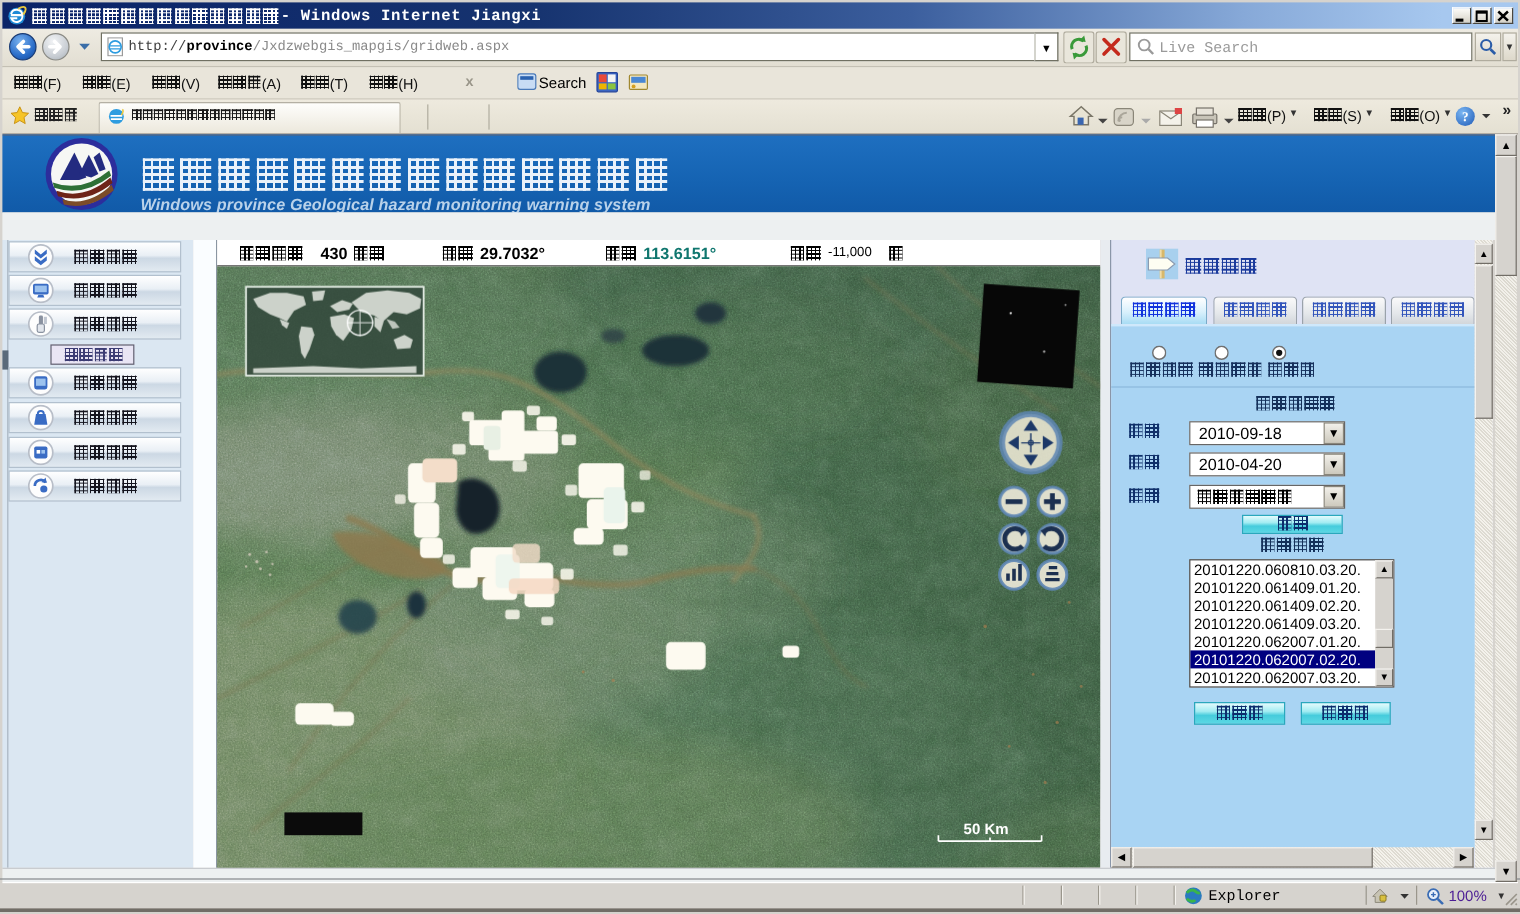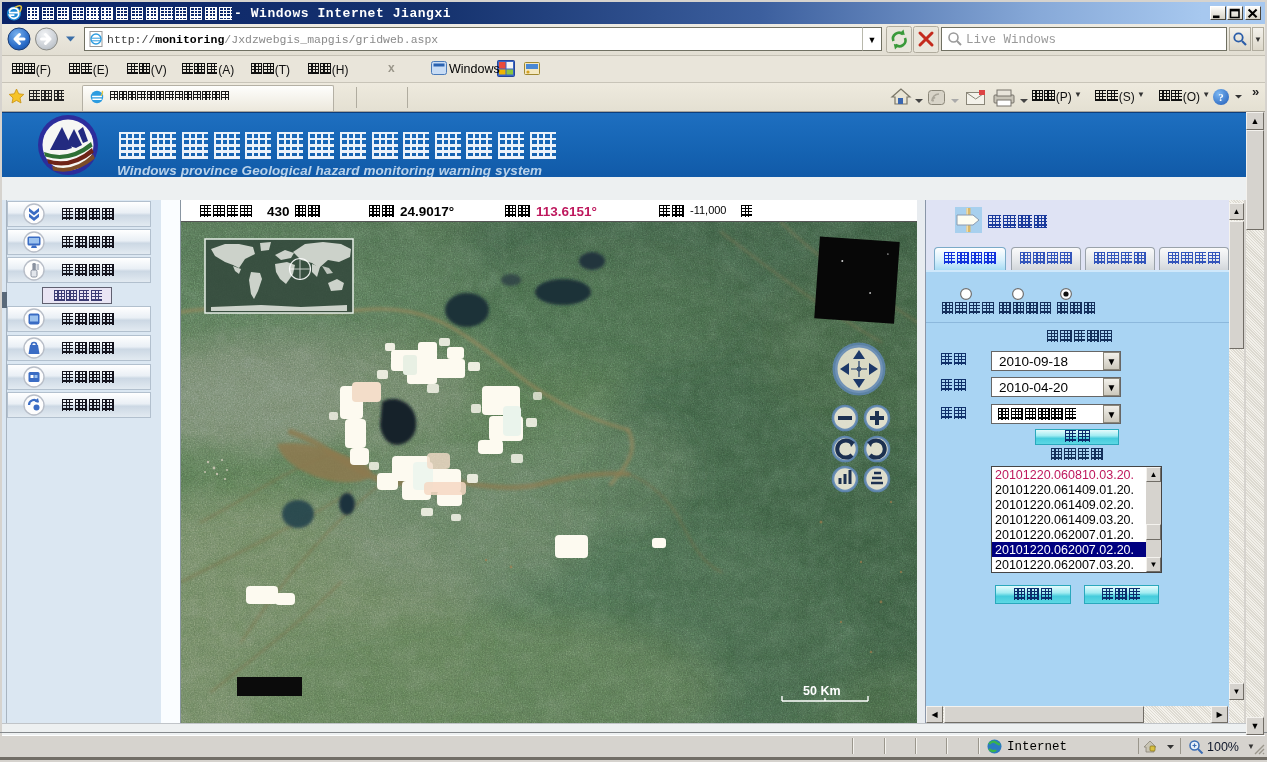--- a/index.html
+++ b/index.html
@@ -55,37 +55,37 @@
 <path d="M18 13h-8.5M13.5 8.5 9 13l4.5 4.5" stroke="#fff" stroke-width="3" fill="none" stroke-linecap="round" stroke-linejoin="round"></path>
 <path d="M35.5 13h8.5M39.5 8.5 44 13l-4.5 4.5" stroke="#fff" stroke-width="3" fill="none" stroke-linecap="round" stroke-linejoin="round"></path>
 <path d="M60 10.5h9l-4.5 5z" fill="#3a6ea8"></path>
 </svg>
 <div class="abs" style="left:84px;top:27px;width:798px;height:24px;background:#fff;border:1px solid #707062"></div>
 <svg class="abs" style="left:89px;top:31px" width="15" height="16" viewBox="0 0 15 16">
 <rect x="1" y="0.5" width="12" height="15" fill="#fff" stroke="#9a9a9a"></rect>
 <circle cx="7" cy="8" r="5" fill="#fff" stroke="#2d9ce0" stroke-width="1.4"></circle>
 <path d="M2.5 7.2h9M2.8 9.8h8.4" stroke="#2d9ce0" stroke-width="1"></path>
 </svg>
-<div class="abs" style="left:107px;top:33px;font-family:'Liberation Mono',monospace;font-size:11.5px;color:#404040">http://<b style="color:#000">monitoring</b><span style="color:#8a8a8a">/Jxdzwebgis_mapgis/gridweb.aspx</span></div>
+<div class="abs" style="left:107px;top:33px;font-family:'Liberation Mono',monospace;font-size:11.5px;color:#404040">http://<b style="color:#000">province</b><span style="color:#8a8a8a">/Jxdzwebgis_mapgis/gridweb.aspx</span></div>
 <div class="abs" style="left:862px;top:27px;width:20px;height:24px;background:#fff;border:1px solid #707062;border-left:1px solid #b8b8ac;color:#000;font-size:9px;text-align:center;line-height:24px">▼</div>
 <svg class="abs" style="left:886px;top:26px" width="54" height="27" viewBox="0 0 54 27">
 <rect x="0.5" y="0.5" width="25" height="26" rx="2" fill="#e9e6db" stroke="#b0ac9e"></rect>
 <rect x="27.5" y="0.5" width="25" height="26" rx="2" fill="#e9e6db" stroke="#b0ac9e"></rect>
 <path d="M7.5 15a6 6 0 0 1 9.5-6.8" fill="none" stroke="#3a9a3a" stroke-width="2.6"></path>
     <path d="M17.5 3.5l1.2 5.6-5.6-1z" fill="#3a9a3a"></path>
 <path d="M19 12a6 6 0 0 1-9.5 6.8" fill="none" stroke="#3a9a3a" stroke-width="2.6"></path>
     <path d="M9 23.5l-1.2-5.6 5.6 1z" fill="#3a9a3a"></path>
 <path d="M34 7l12 12M46 7l-12 12" stroke="#c42a1c" stroke-width="3" stroke-linecap="round"></path>
 </svg>
 <div class="abs" style="left:941px;top:27px;width:286px;height:24px;background:#fff;border:1px solid #707062"></div>
 <svg class="abs" style="left:947px;top:31px" width="16" height="16" viewBox="0 0 16 16">
 <circle cx="6.5" cy="6.5" r="4.5" fill="none" stroke="#9a9a9a" stroke-width="1.6"></circle>
     <path d="M10 10l4 4" stroke="#9a9a9a" stroke-width="2"></path>
 </svg>
-<div class="abs" style="left:966px;top:33px;font-family:'Liberation Mono',monospace;font-size:12.5px;color:#9a9a9a">Live Windows</div>
+<div class="abs" style="left:966px;top:33px;font-family:'Liberation Mono',monospace;font-size:12.5px;color:#9a9a9a">Live Search</div>
 <div class="abs" style="left:1229px;top:27px;width:22px;height:24px;background:linear-gradient(#f4f2ec,#ddd8ca);border:1px solid #b0ac9e"></div>
 <svg class="abs" style="left:1232px;top:31px" width="16" height="16" viewBox="0 0 16 16">
 <circle cx="6.5" cy="6.5" r="4.2" fill="none" stroke="#2a5ca8" stroke-width="1.8"></circle>
     <path d="M10 10l4 4" stroke="#2a5ca8" stroke-width="2.2"></path>
 </svg>
 <div class="abs" style="left:1252px;top:27px;width:12px;height:24px;background:linear-gradient(#f4f2ec,#ddd8ca);border:1px solid #b0ac9e;font-size:8px;text-align:center;line-height:24px;color:#333">▼</div>
 <div class="abs" style="left:2px;top:56px;width:1263px;height:27px;background:#e9e5da;border-bottom:1px solid #c8c4b8"></div>
 <div class="abs" style="left:11px;top:63px;color:#111;font-size:12px"><i class="cj c12"></i><i class="cj c12"></i><span style="font-family:'Liberation Sans';font-size:12px;vertical-align:top">(F)</span></div>
 <div class="abs" style="left:68px;top:63px;color:#111;font-size:12px"><i class="cj c12"></i><i class="cj c12"></i><span style="font-family:'Liberation Sans';font-size:12px;vertical-align:top">(E)</span></div>
 <div class="abs" style="left:126px;top:63px;color:#111;font-size:12px"><i class="cj c12"></i><i class="cj c12"></i><span style="font-family:'Liberation Sans';font-size:12px;vertical-align:top">(V)</span></div>
@@ -98,21 +98,21 @@
 <rect x="2.5" y="3.5" width="11" height="3" fill="#2a62b0"></rect>
 <rect x="66.5" y="0.5" width="17" height="16" rx="1" fill="#3a66c4" stroke="#24449a"></rect>
 <rect x="68" y="2" width="6.5" height="6.5" fill="#e84a3a"></rect>
     <rect x="75.5" y="2" width="6.5" height="6.5" fill="#f4f4f4"></rect>
 <rect x="68" y="9.5" width="6.5" height="5" fill="#f0b400"></rect>
     <rect x="75.5" y="9.5" width="6.5" height="5" fill="#8ac440"></rect>
 <rect x="93.5" y="2.5" width="15" height="12" rx="1" fill="#f4e8c0" stroke="#a08830"></rect>
 <rect x="95" y="4" width="12" height="5" fill="#4a88d4"></rect>
     <circle cx="97" cy="12" r="1.6" fill="#d4a020"></circle>
 </svg>
-<div class="abs" style="left:449px;top:62px;font-size:12.5px;color:#000">Windows</div>
+<div class="abs" style="left:449px;top:62px;font-size:12.5px;color:#000">Search</div>
 <div class="abs" style="left:2px;top:83px;width:1263px;height:29px;background:linear-gradient(#eeeade,#e4e0d2);border-bottom:1px solid #a8a49a"></div>
 <svg class="abs" style="left:8px;top:88px" width="17" height="17" viewBox="0 0 17 17">
 <path d="M8.5 1l2.2 4.8 5.1.6-3.8 3.5 1 5.1-4.5-2.6-4.5 2.6 1-5.1L1.2 6.4l5.1-.6z" fill="#f6c428" stroke="#c89010" stroke-width=".8"></path>
 </svg>
 <div class="abs" style="left:28px;top:90px;color:#222;font-size:12px"><i class="cj c12"></i><i class="cj c12"></i><i class="cj c12"></i></div>
 <div class="abs" style="left:82px;top:85px;width:252px;height:26px;background:linear-gradient(#fefefc,#ece8dc);border:1px solid #b4b0a4;border-bottom:none;border-radius:2px 2px 0 0"></div>
 <svg class="abs" style="left:89px;top:89px" width="16" height="16" viewBox="0 0 18 18">
 <circle cx="9" cy="9" r="7" fill="#2d9ce0"></circle>
 <path d="M3.5 8.5h11M3.8 11.5h10.4" stroke="#fff" stroke-width="1.6" fill="none"></path>
 <path d="M14.6 2.4c1 .8.6 3-.9 5.4" stroke="#e8c840" stroke-width="1.5" fill="none"></path>
@@ -226,23 +226,23 @@
     <circle cx="13.5" cy="13.5" r="3" fill="#3a6cc4"></circle>
   </svg>
 <div class="abs" style="left:61px;top:399px;color:#14141e;font-size:13px"><i class="cj c13"></i><i class="cj c13"></i><i class="cj c13"></i><i class="cj c13"></i></div>
 <div class="abs" style="left:42px;top:287px;width:70px;height:17px;background:#e9e5f4;border:1px solid #606070"></div>
 <div class="abs" style="left:53px;top:290px;color:#3c3c74;font-size:12px"><i class="cj c12"></i><i class="cj c12"></i><i class="cj c12"></i><i class="cj c12"></i></div>
 <div class="abs" style="left:181px;top:200px;width:736px;height:22px;background:#fff;border-bottom:1px solid #555"></div>
 <div class="abs" style="left:199px;top:205px;color:#000;font-size:13px;font-weight:bold"><i class="cj c13"></i><i class="cj c13"></i><i class="cj c13"></i><i class="cj c13"></i></div>
 <div class="abs" style="left:267px;top:204px;color:#000;font-size:13.5px;font-weight:bold">430</div>
 <div class="abs" style="left:294px;top:205px;color:#000;font-size:13px;font-weight:bold"><i class="cj c13"></i><i class="cj c13"></i></div>
 <div class="abs" style="left:368px;top:205px;color:#000;font-size:13px;font-weight:bold"><i class="cj c13"></i><i class="cj c13"></i></div>
-<div class="abs" style="left:400px;top:204px;color:#000;font-size:13.5px;font-weight:bold">24.9017°</div>
+<div class="abs" style="left:400px;top:204px;color:#000;font-size:13.5px;font-weight:bold">29.7032°</div>
 <div class="abs" style="left:504px;top:205px;color:#000;font-size:13px;font-weight:bold"><i class="cj c13"></i><i class="cj c13"></i></div>
-<div class="abs" style="left:536px;top:204px;color:#be185d;font-size:13.5px;font-weight:bold">113.6151°</div>
+<div class="abs" style="left:536px;top:204px;color:#0f766e;font-size:13.5px;font-weight:bold">113.6151°</div>
 <div class="abs" style="left:658px;top:205px;color:#000;font-size:13px;font-weight:bold"><i class="cj c13"></i><i class="cj c13"></i></div>
 <div class="abs" style="left:690px;top:204px;color:#000;font-size:11px;font-weight:normal">-11,000</div>
 <div class="abs" style="left:740px;top:205px;color:#000;font-size:13px;font-weight:bold"><i class="cj c13"></i></div>
 <svg class="abs" style="left:181px;top:222px" width="736" height="501" viewBox="0 0 736 501">
 <defs>
 <filter id="nz" x="0" y="0" width="100%" height="100%">
         <feTurbulence type="fractalNoise" baseFrequency="0.75" numOctaves="2" seed="7"></feTurbulence>
         <feColorMatrix type="saturate" values="0"></feColorMatrix>
       </filter>
 <filter id="nz2" x="0" y="0" width="100%" height="100%">
@@ -483,21 +483,21 @@
 <div class="abs" style="left:999px;top:380px;color:#000;font-size:13.5px">2010-04-20</div>
 <div class="abs" style="left:1103px;top:378px;width:17px;height:18px;background:linear-gradient(#f2f0ea,#cdc9bd);border:1px solid #8a867a;color:#000;font-size:10px;text-align:center;line-height:17px">▼</div>
 <div class="abs" style="left:940px;top:407px;color:#10306a;font-size:13px;font-weight:bold"><i class="cj c13"></i><i class="cj c13"></i></div>
 <div class="abs" style="left:991px;top:404px;width:130px;height:20px;background:#fff;border:1px solid #666"></div>
 <div class="abs" style="left:997px;top:408px;color:#000;font-size:13px"><i class="cj c13"></i><i class="cj c13"></i><i class="cj c13"></i><i class="cj c13"></i><i class="cj c13"></i><i class="cj c13"></i></div>
 <div class="abs" style="left:1103px;top:405px;width:17px;height:18px;background:linear-gradient(#f2f0ea,#cdc9bd);border:1px solid #8a867a;color:#000;font-size:10px;text-align:center;line-height:17px">▼</div>
 <div class="abs" style="left:1035px;top:429px;width:84px;height:16px;background:linear-gradient(#e4fbfc,#a2ecf2 40%,#46ccdc 60%,#5cd8e4);border:1px solid #2aa8bc"></div>
 <div class="abs" style="left:1064px;top:430px;color:#0c2c6c;font-size:13px;font-weight:bold"><i class="cj c13"></i><i class="cj c13"></i></div>
 <div class="abs" style="left:1050px;top:448px;color:#14305a;font-size:13px;font-weight:bold"><i class="cj c13"></i><i class="cj c13"></i><i class="cj c13"></i><i class="cj c13"></i></div>
 <div class="abs" style="left:991px;top:466px;width:171px;height:107px;background:#fff;border:1px solid #444"></div>
-<div class="abs" style="left:995px;top:468px;color:#be185d;font-size:12.5px;white-space:nowrap">20101220.060810.03.20.</div>
+<div class="abs" style="left:995px;top:468px;color:#000000;font-size:12.5px;white-space:nowrap">20101220.060810.03.20.</div>
 <div class="abs" style="left:995px;top:483px;color:#000;font-size:12.5px;white-space:nowrap">20101220.061409.01.20.</div>
 <div class="abs" style="left:995px;top:498px;color:#000;font-size:12.5px;white-space:nowrap">20101220.061409.02.20.</div>
 <div class="abs" style="left:995px;top:513px;color:#000;font-size:12.5px;white-space:nowrap">20101220.061409.03.20.</div>
 <div class="abs" style="left:995px;top:528px;color:#000;font-size:12.5px;white-space:nowrap">20101220.062007.01.20.</div>
 <div class="abs" style="left:992px;top:542px;width:154px;height:15px;background:#000080"></div>
 <div class="abs" style="left:995px;top:543px;color:#fff;font-size:12.5px;white-space:nowrap">20101220.062007.02.20.</div>
 <div class="abs" style="left:995px;top:558px;color:#000;font-size:12.5px;white-space:nowrap">20101220.062007.03.20.</div>
 <div class="abs" style="left:1146px;top:467px;width:15px;height:105px;background:#d6d3ce"></div>
 <div class="abs" style="left:1146px;top:467px;width:15px;height:15px;background:#d6d3ce;border:1px solid;border-color:#f4f2ee #716d66 #716d66 #f4f2ee;color:#000;font-size:8px;text-align:center;line-height:13px">▲</div>
 <div class="abs" style="left:1146px;top:557px;width:15px;height:15px;background:#d6d3ce;border:1px solid;border-color:#f4f2ee #716d66 #716d66 #f4f2ee;color:#000;font-size:8px;text-align:center;line-height:13px">▼</div>
@@ -527,30 +527,30 @@
 <div class="abs" style="left:915px;top:738px;width:1px;height:16px;background:#9a968c"></div>
 <div class="abs" style="left:916px;top:738px;width:1px;height:16px;background:#f4f2ee"></div>
 <div class="abs" style="left:946px;top:738px;width:1px;height:16px;background:#9a968c"></div>
 <div class="abs" style="left:947px;top:738px;width:1px;height:16px;background:#f4f2ee"></div>
 <div class="abs" style="left:978px;top:738px;width:1px;height:16px;background:#9a968c"></div>
 <div class="abs" style="left:979px;top:738px;width:1px;height:16px;background:#f4f2ee"></div>
 <svg class="abs" style="left:987px;top:739px" width="15" height="15" viewBox="0 0 15 15">
 <circle cx="7.5" cy="7.5" r="7" fill="#2a7ac0"></circle>
 <path d="M2 5c2-2 4-3 6-2s3 3 5 2M2 10c2 2 5 3 7 1" stroke="#3ab44a" stroke-width="2.4" fill="none"></path>
 </svg>
-<div class="abs" style="left:1007px;top:740px;font-family:'Liberation Mono',monospace;font-size:12.5px;color:#000">Internet</div>
+<div class="abs" style="left:1007px;top:740px;font-family:'Liberation Mono',monospace;font-size:12.5px;color:#000">Explorer</div>
 <div class="abs" style="left:1138px;top:738px;width:1px;height:16px;background:#9a968c"></div>
 <svg class="abs" style="left:1143px;top:739px" width="34" height="15" viewBox="0 0 34 15">
 <path d="M7 2L1 8h2v5h8V8h2z" fill="#c8c4b4" stroke="#8a8678" stroke-width=".8"></path>
 <rect x="7" y="7" width="5" height="5" rx="1" fill="#d8c040" stroke="#8a7820" stroke-width=".8"></rect>
 <path d="M24 6l3.5 4L31 6z" fill="#333"></path>
 </svg>
 <div class="abs" style="left:1180px;top:738px;width:1px;height:16px;background:#9a968c"></div>
 <svg class="abs" style="left:1188px;top:739px" width="16" height="15" viewBox="0 0 16 15">
 <circle cx="6.5" cy="6.5" r="4.5" fill="#e8f0fa" stroke="#3a6cb4" stroke-width="1.5"></circle>
     <path d="M10 10l4.5 4.5" stroke="#3a6cb4" stroke-width="2"></path>
 <path d="M4.5 6.5h4M6.5 4.5v4" stroke="#3a6cb4" stroke-width="1.2"></path>
 </svg>
-<div class="abs" style="left:1207px;top:740px;font-size:12.5px;color:#0f172a">100%</div>
+<div class="abs" style="left:1207px;top:740px;font-size:12.5px;color:#4c1d95">100%</div>
 <div class="abs" style="left:1247px;top:742px;color:#333;font-size:8px">▼</div>
 <svg class="abs" style="left:1254px;top:744px" width="11" height="11" viewBox="0 0 11 11">
 <path d="M10 1L1 10M10 5L5 10M10 9l-1 1" stroke="#9a968c" stroke-width="1.4"></path>
 </svg>
 <div class="abs" style="left:0px;top:757px;width:1267px;height:3px;background:#716d66"></div>
 </body></html>

